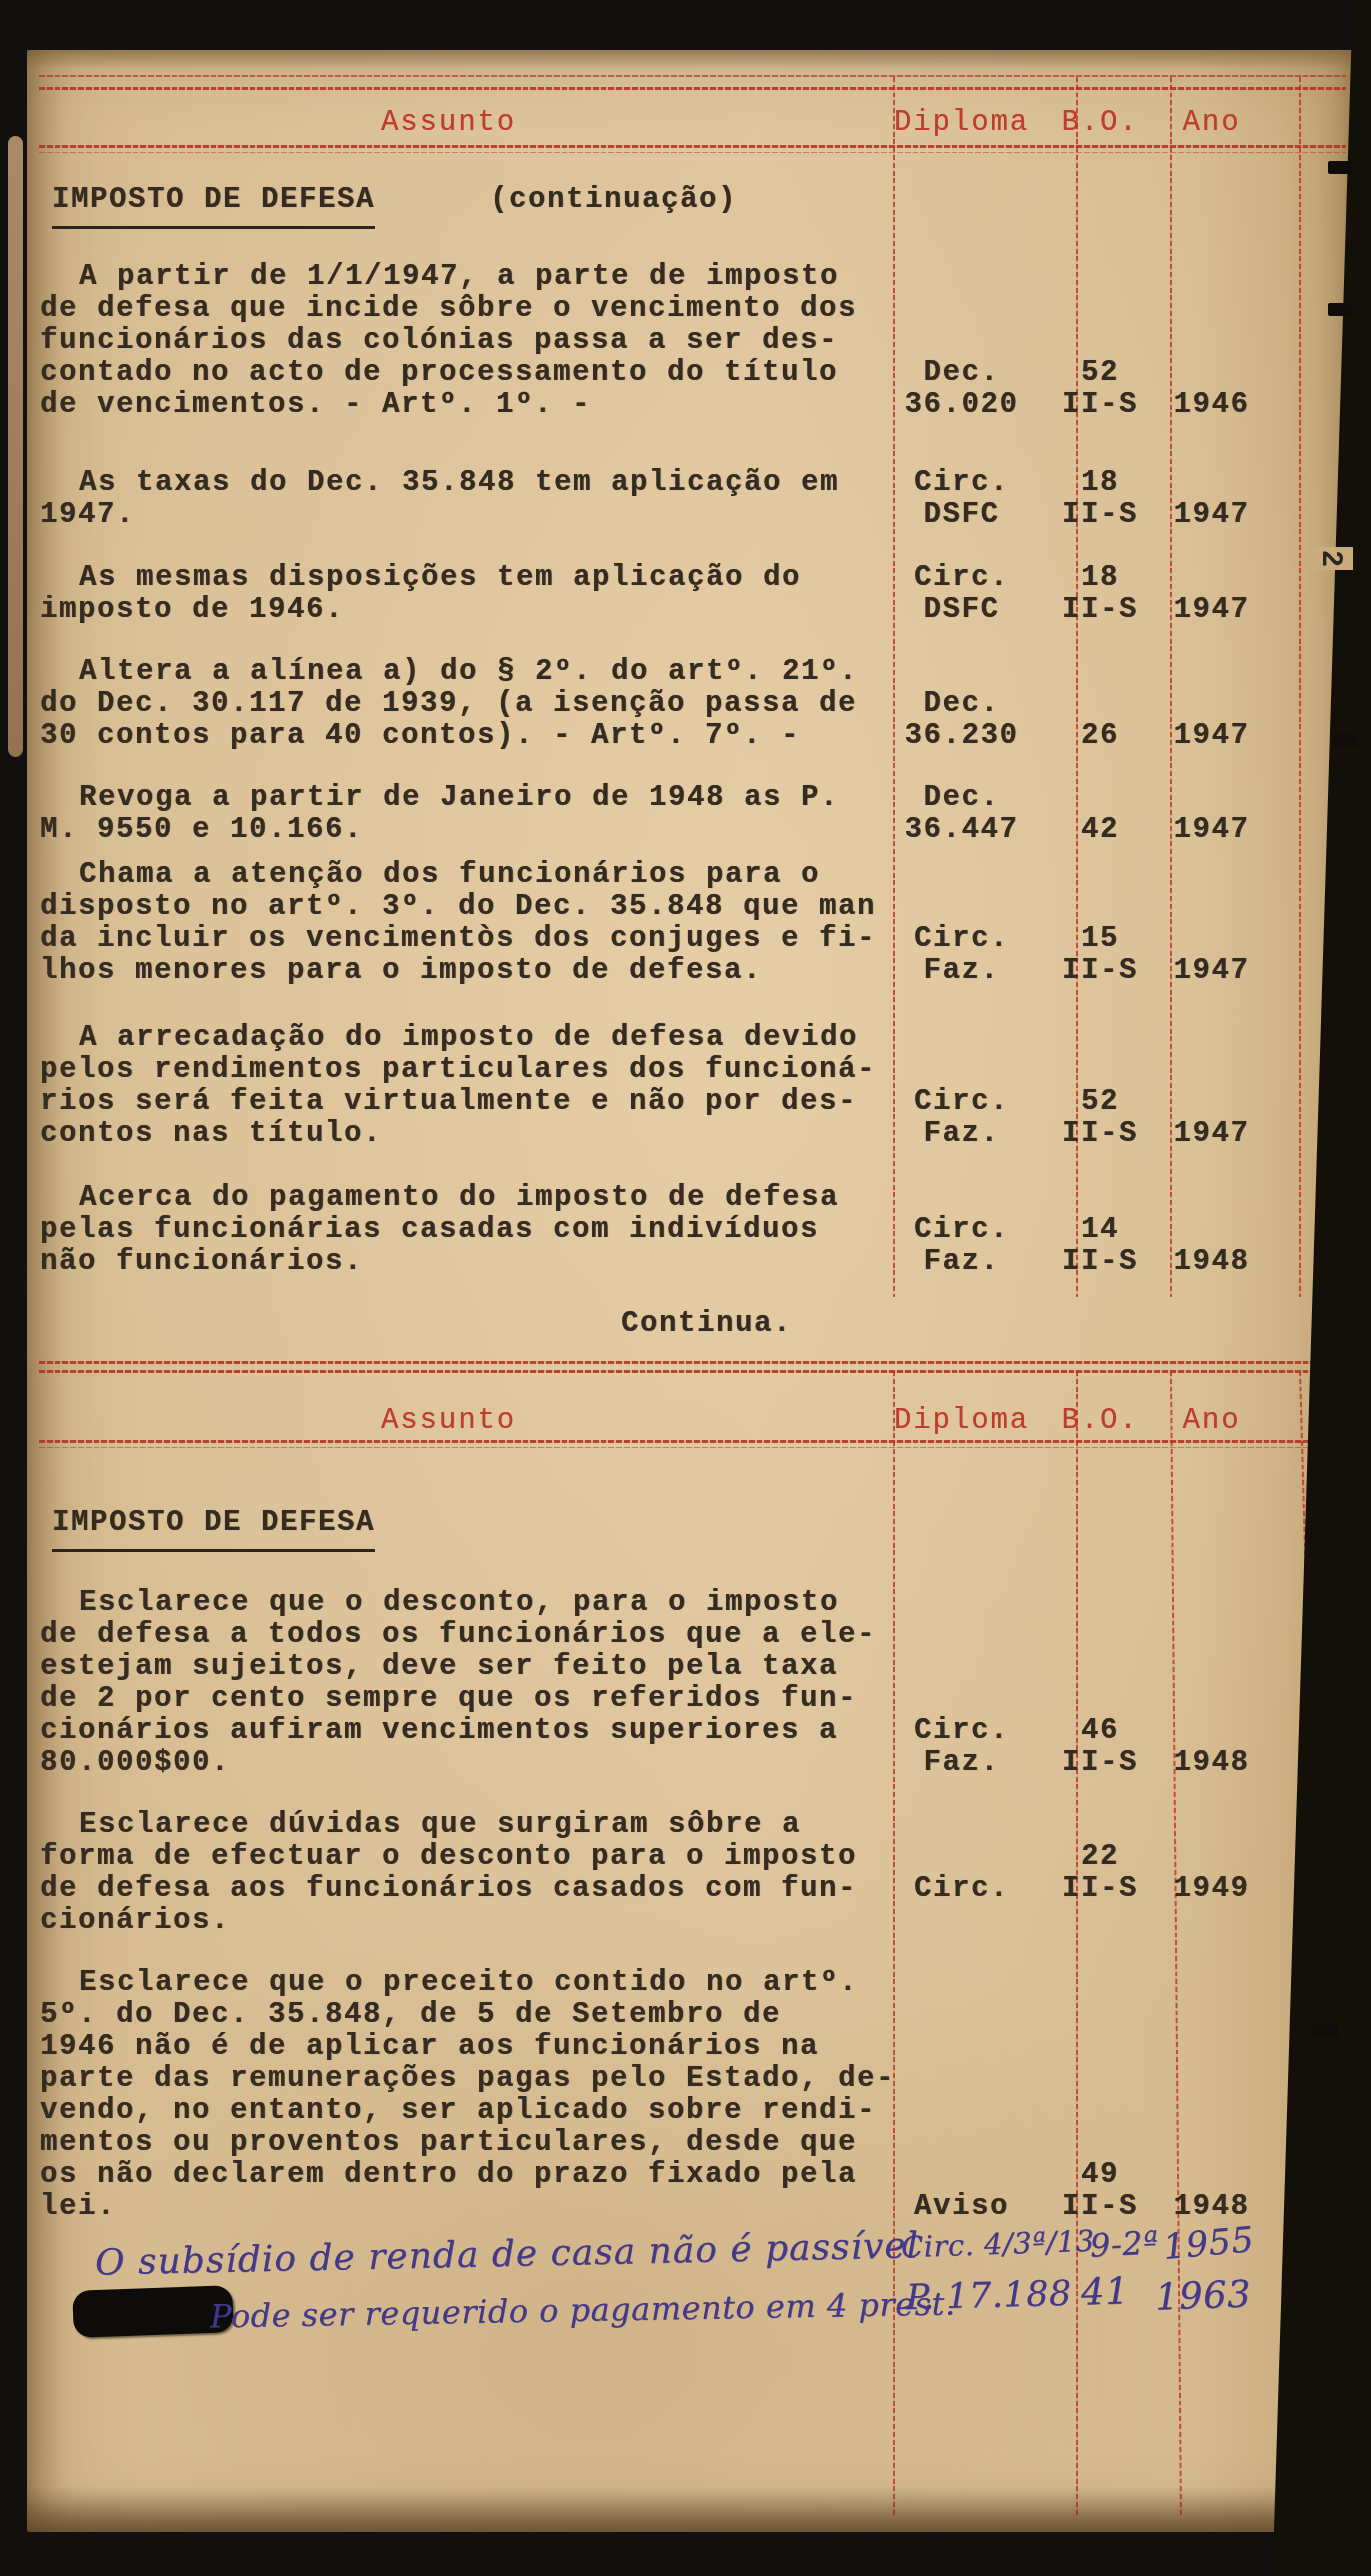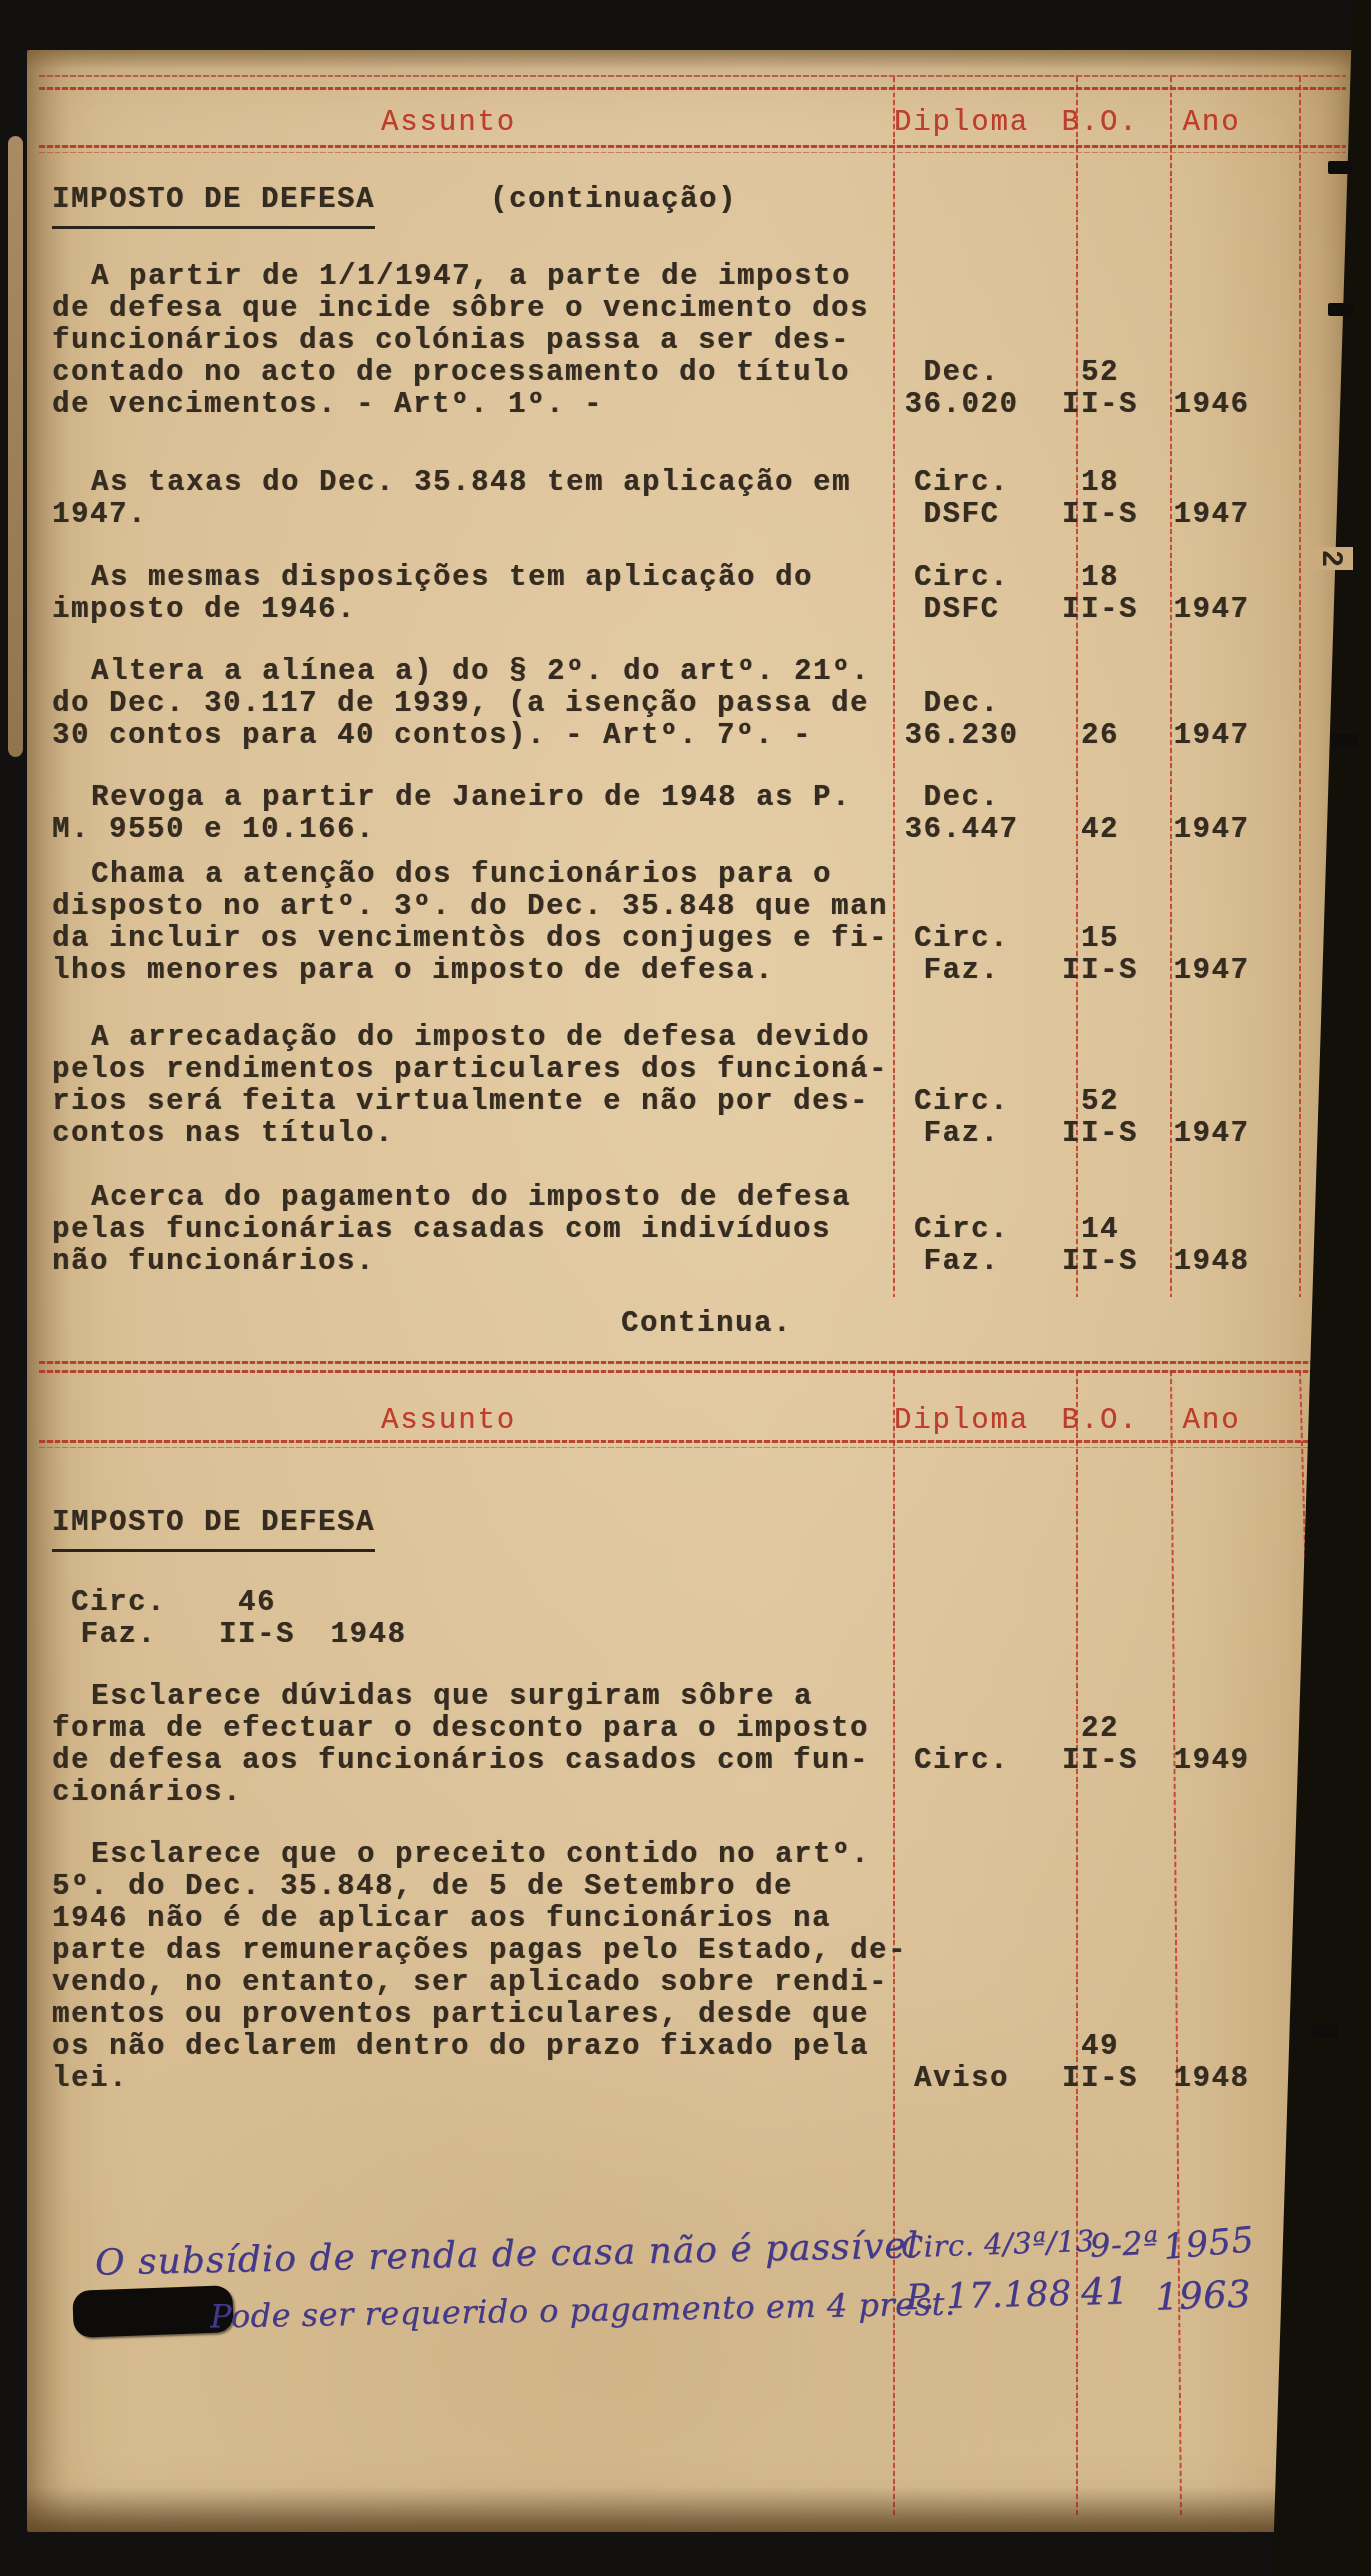--- a/index.html
+++ b/index.html
@@ -41,21 +41,21 @@
 
   
   .tw{color:#342b21;font:700 29px/32px "Liberation Mono",monospace;letter-spacing:1.6px;
       white-space:pre;text-shadow:0.4px 0.4px 0.7px rgba(45,34,22,.6);}
   .red-tw{color:#bf3d2c;font:400 29px/32px "Liberation Mono",monospace;letter-spacing:1.9px;
       text-shadow:0.3px 0.3px 0.5px rgba(160,45,30,.5);}
 
   .header-row{position:absolute;display:flex;align-items:center;height:45px;left:0;width:1272px;}
   .rows-flow{position:absolute;left:0;width:1272px;}
   .row{display:flex;align-items:stretch;}
-  .c-assunto{width:843px;box-sizing:border-box;padding-left:25px;text-indent:39px;}
+  .c-assunto{width:843px;box-sizing:border-box;padding-left:13px;text-indent:39px;}
   .c-diploma{width:183px;text-align:center;align-self:flex-end;}
   .c-bo{width:94px;text-align:center;align-self:flex-end;}
   .c-ano{width:129px;text-align:center;align-self:flex-end;}
   .hc{text-align:center;}
   .hc.a{width:843px;} .hc.d{width:183px;text-align:center;} .hc.b{width:94px;} .hc.an{width:129px;}
   .lift{margin-bottom:32px;}
 
   .title-row{display:flex;padding-left:25px;}
   .sec-title{border-bottom:3.9px solid #2a241d;padding-bottom:10px;}
   .sec-note{margin-left:115px;}
@@ -209,20 +209,26 @@
     <div class="vline" style="left:1049px;top:1321px;height:1144px;"></div>
     <div class="vline" style="left:1143px;top:1321px;height:1144px;transform:rotate(-0.5deg);transform-origin:top;"></div>
     <div class="vline" style="left:1272px;top:1321px;height:1144px;transform:rotate(-1.6deg);transform-origin:top;"></div>
 
     <div class="rows-flow" style="top:1406px;">
       <div class="title-row tw" style="margin-top:51px;">
         <span class="sec-title">IMPOSTO DE DEFESA</span>
       </div>
 
       <div class="row" style="margin-top:35px;">
+        <div class="c-assunto tw">Esclarece que o desconto, para o imposto
+de defesa a todos os funcionários que a ele-
+estejam sujeitos, deve ser feito pela taxa
+de 2 por cento sempre que os referidos fun-
+cionários aufiram vencimentos superiores a
+80.000$00.</div>
         <div class="c-diploma tw">Circ.
 Faz.</div>
         <div class="c-bo tw">46
 II-S</div>
         <div class="c-ano tw">1948</div>
       </div>
 
       <div class="row" style="margin-top:30px;">
         <div class="c-assunto tw">Esclarece dúvidas que surgiram sôbre a
 forma de efectuar o desconto para o imposto

